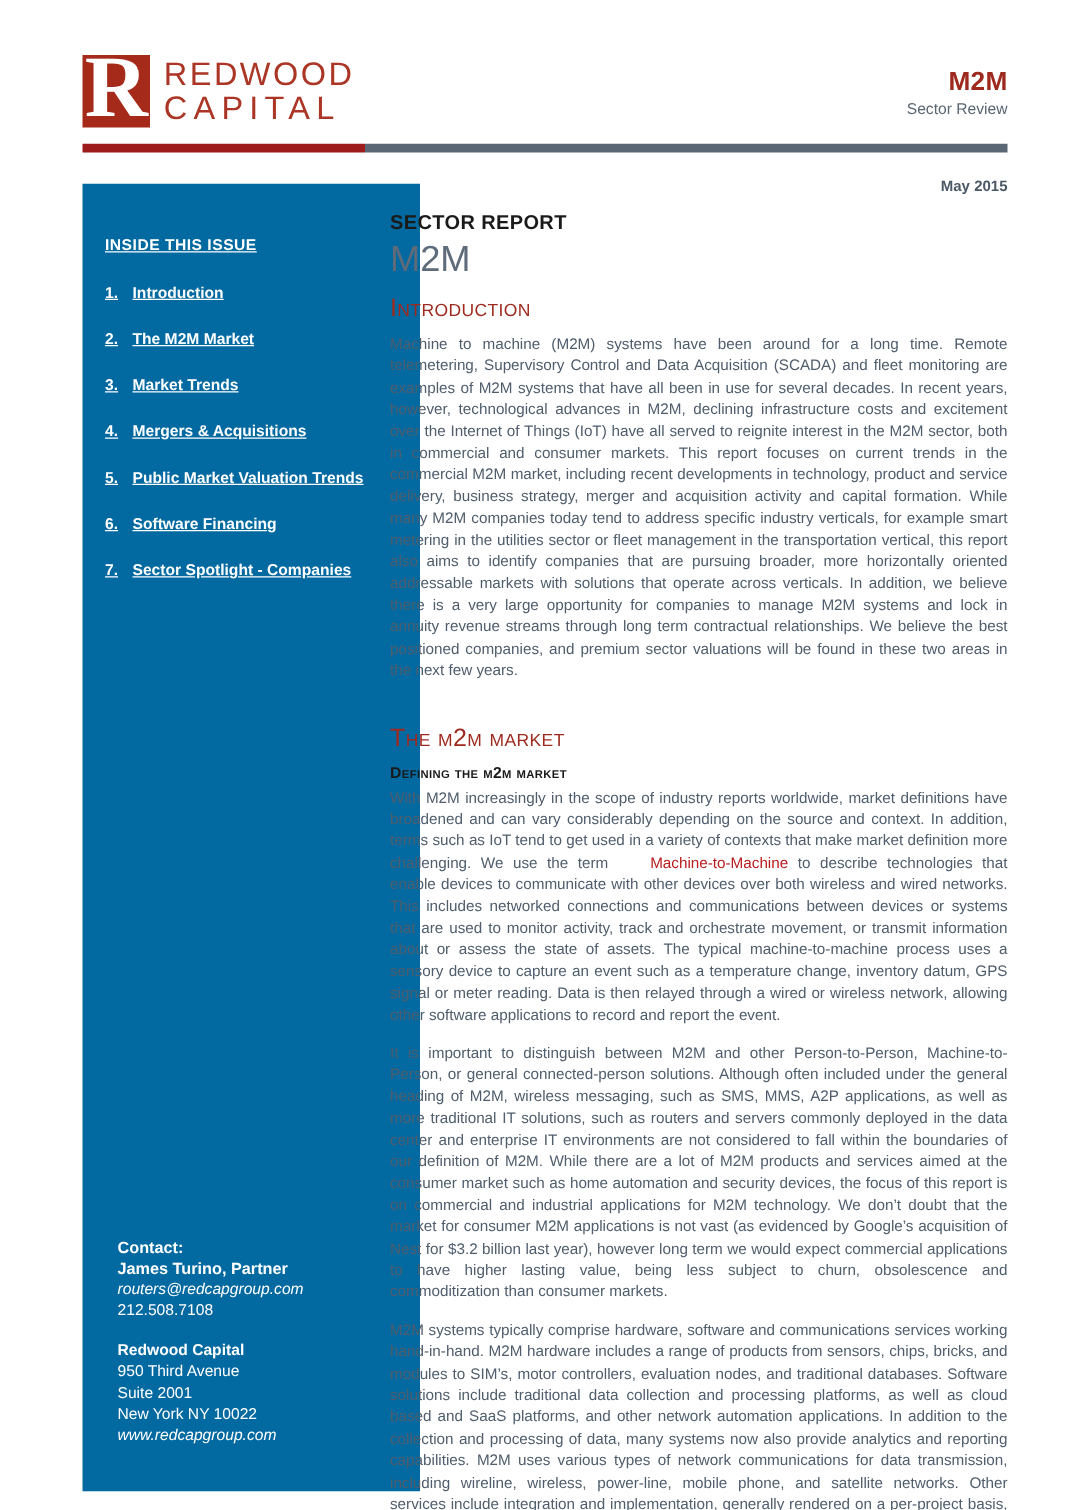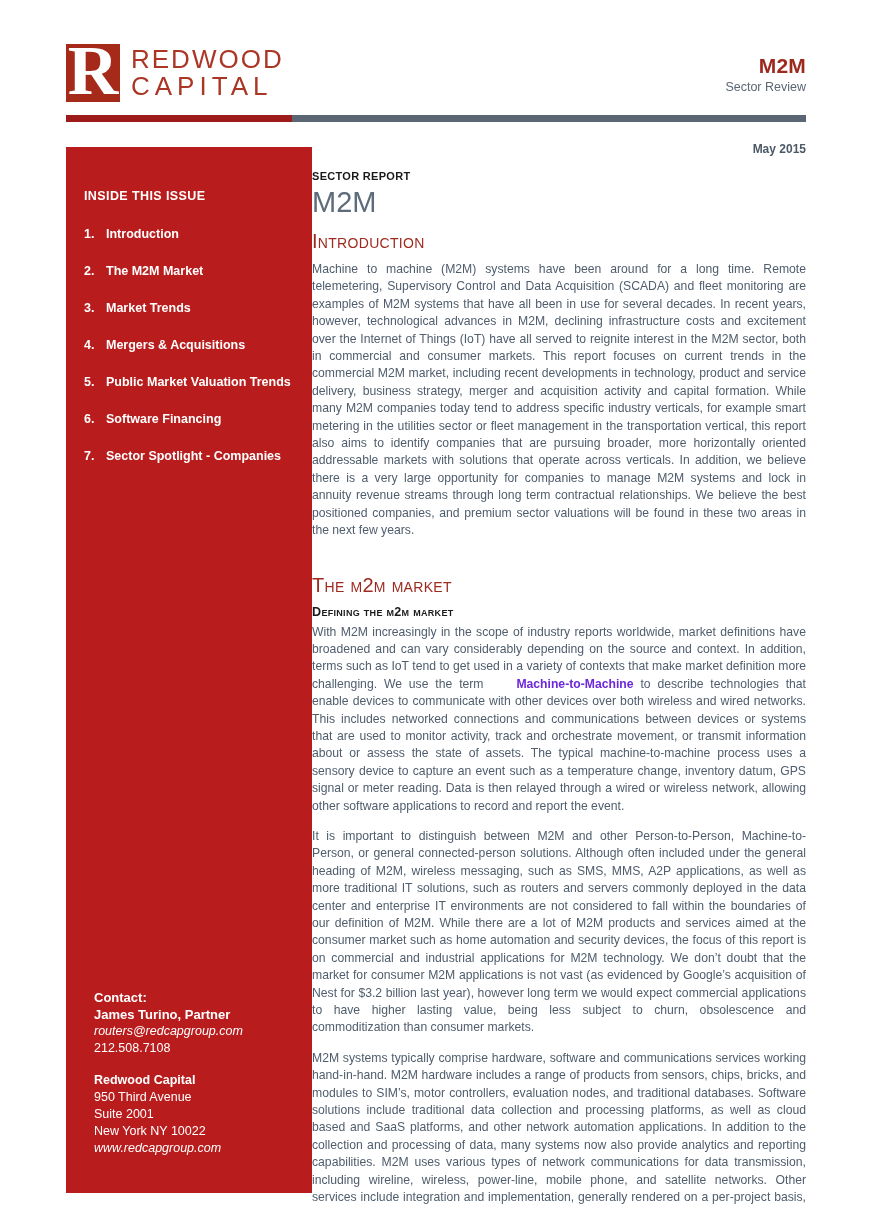--- a/index.html
+++ b/index.html
@@ -105,25 +105,26 @@
     display: flex;
   }
   .divider .dv-red { width: 226px; height: 100%; background: #9e1b1b; }
   .divider .dv-gray { flex: 1; height: 100%; background: #5a6673; }
 
   
   .sidebar {
     position: absolute;
     left: 66px;
     top: 147px;
-    width: 246px;
+    width: 270px;
     height: 1046px;
-    background: #b91c1c;
+    background: #0369a1;
     color: #ffffff;
     padding: 42px 16px 20px 16px;
+    text-decoration: underline;
   }
 
   .toc-title {
     font-size: 12.5px;
     font-weight: 700;
     letter-spacing: 0.4px;
     color: #ffffff;
     margin-bottom: 24px;
     margin-left: 2px;
   }
@@ -172,21 +173,21 @@
 
   .date-line {
     text-align: right;
     font-size: 12px;
     font-weight: 700;
     color: #4b5866;
     margin-bottom: 14px;
   }
 
   .kicker {
-    font-size: 11px;
+    font-size: 16px;
     font-weight: 700;
     color: #1a1a1a;
     letter-spacing: 0.3px;
     margin-bottom: 3px;
   }
 
   .doc-title {
     font-size: 29px;
     color: #5e6b7a;
     font-weight: 400;
@@ -218,21 +219,21 @@
   }
   .h2sec::first-letter { text-transform: uppercase; }
 
   p.body {
     font-size: 12.2px;
     line-height: 17.4px;
     color: #4f5d6c;
     text-align: justify;
     margin-bottom: 13px;
   }
-  p.body b { font-weight: 700; color: #6d28d9; margin-left: 26px; }
+  p.body b { font-weight: 400; color: #b91c1c; margin-left: 26px; }
 
   .sec-gap { height: 16px; }
 </style>
 </head>
 <body>
 
 <div class="page">
 
   <div class="header">
 

